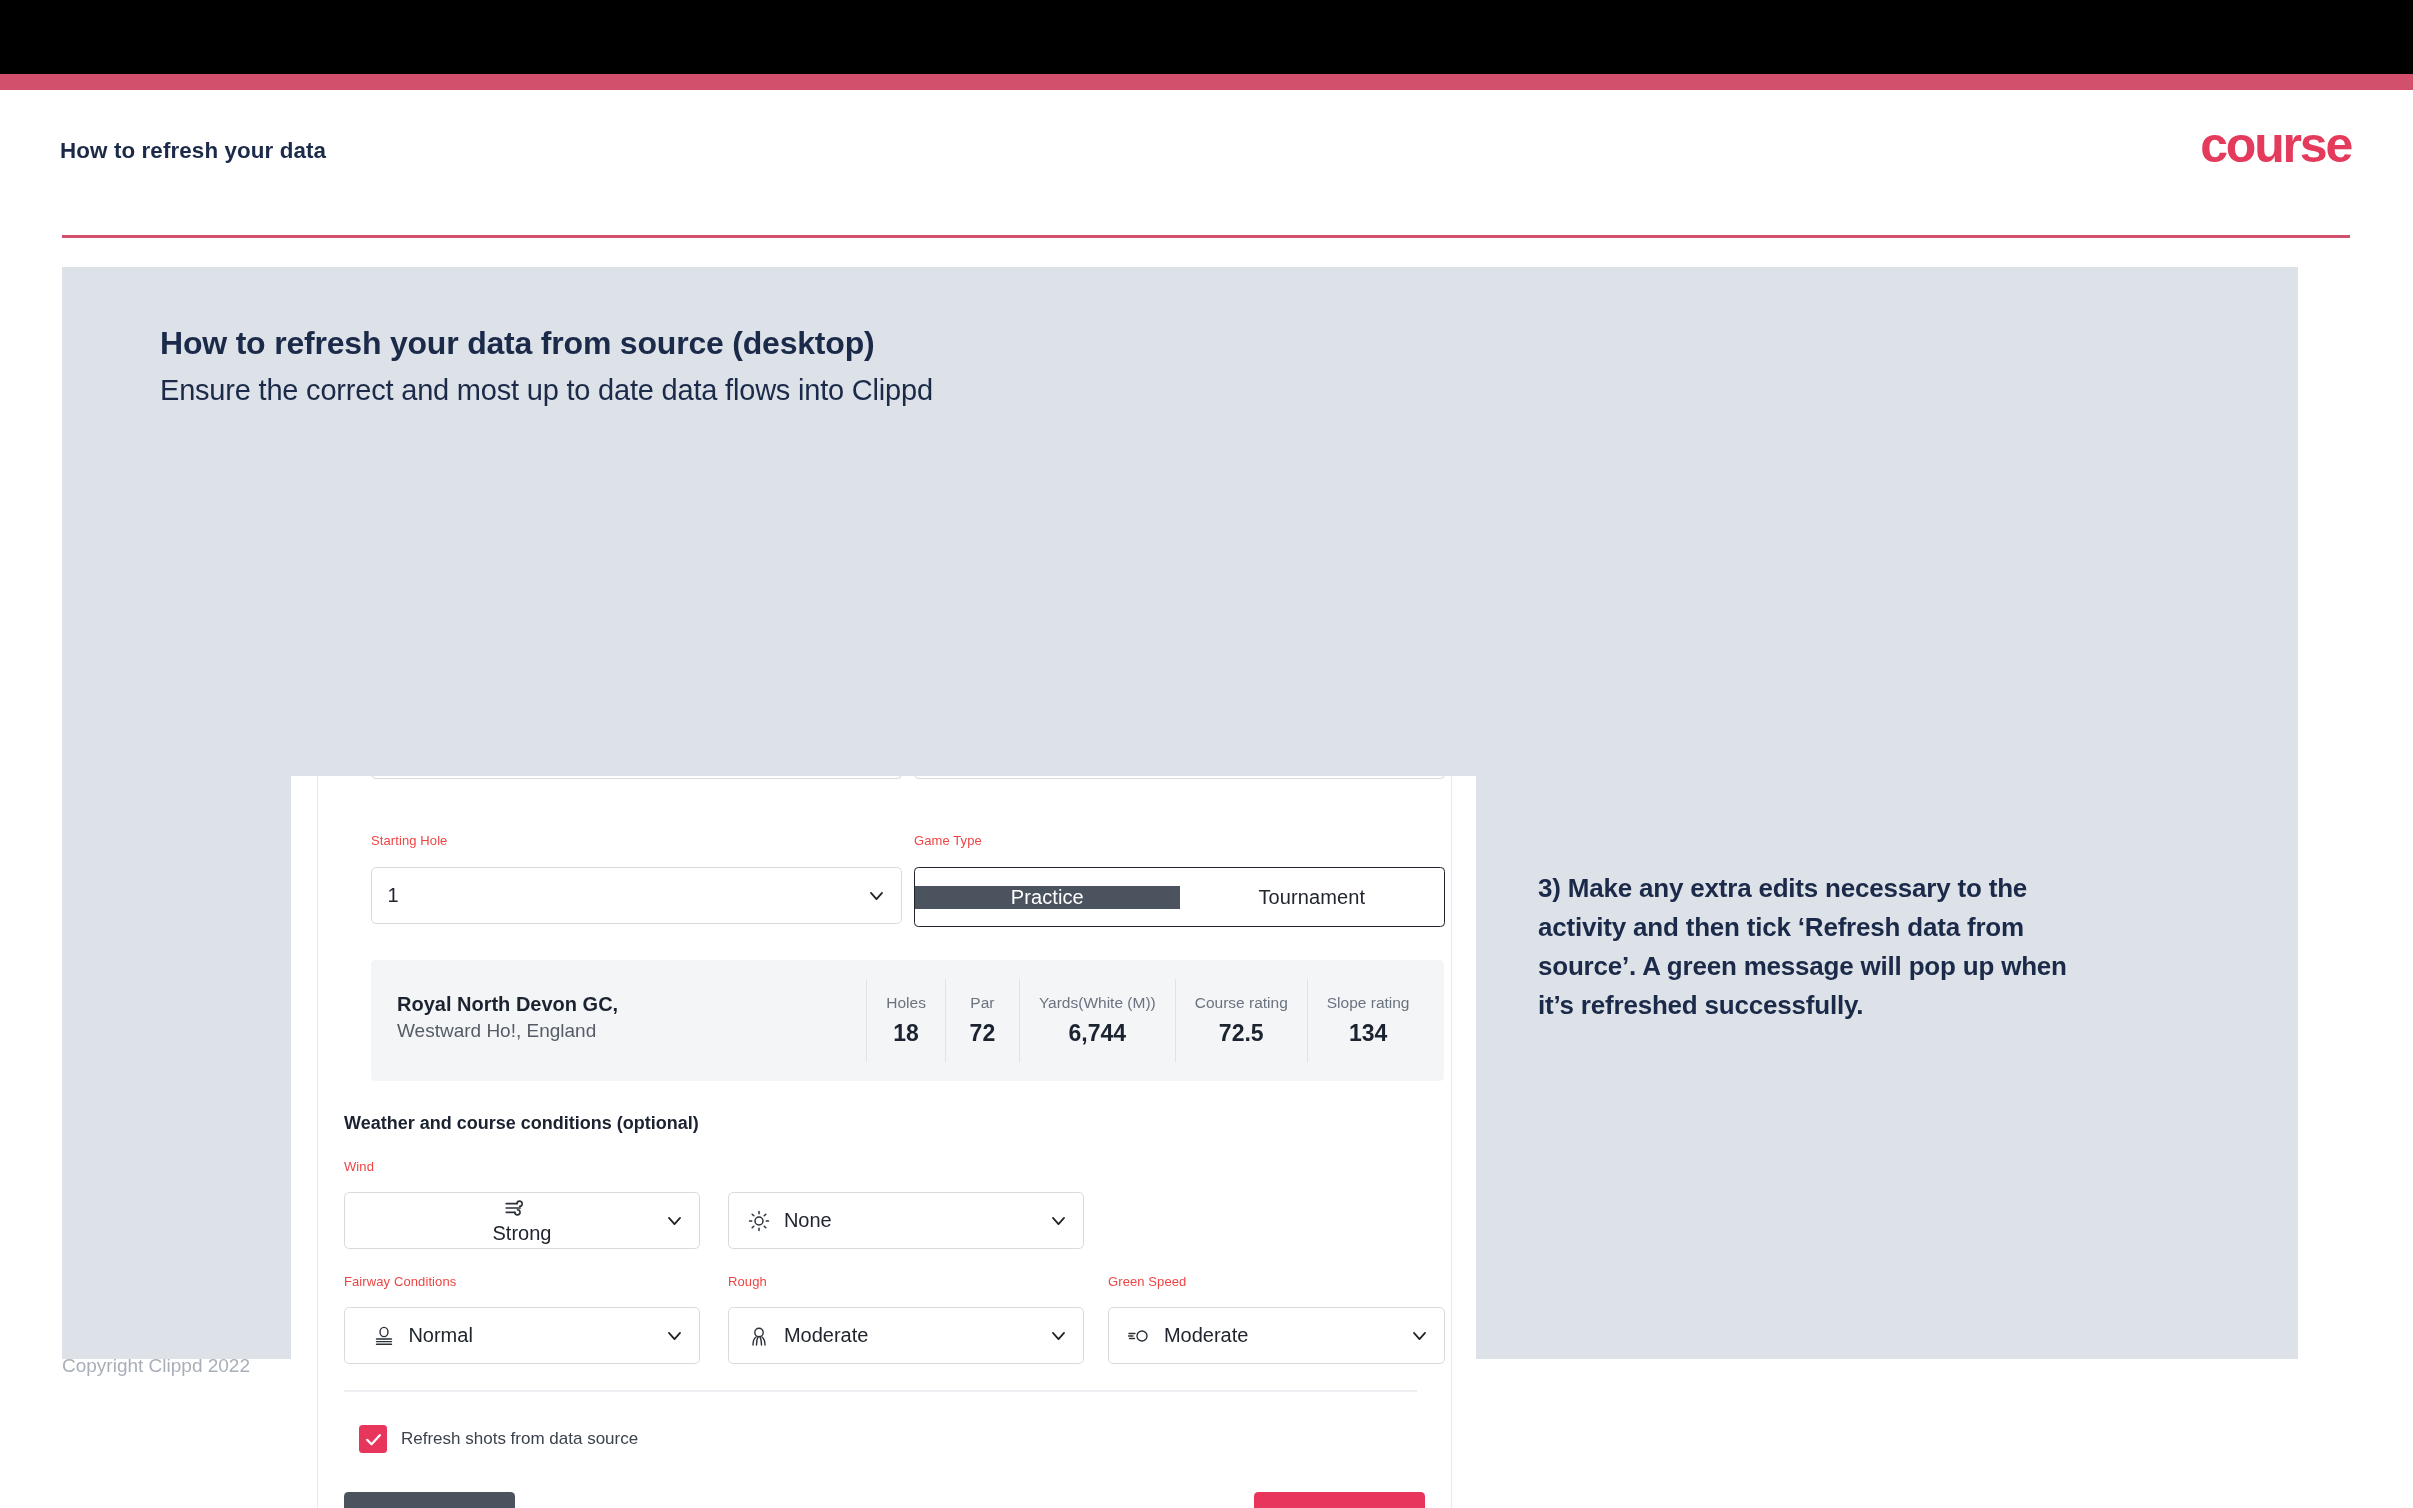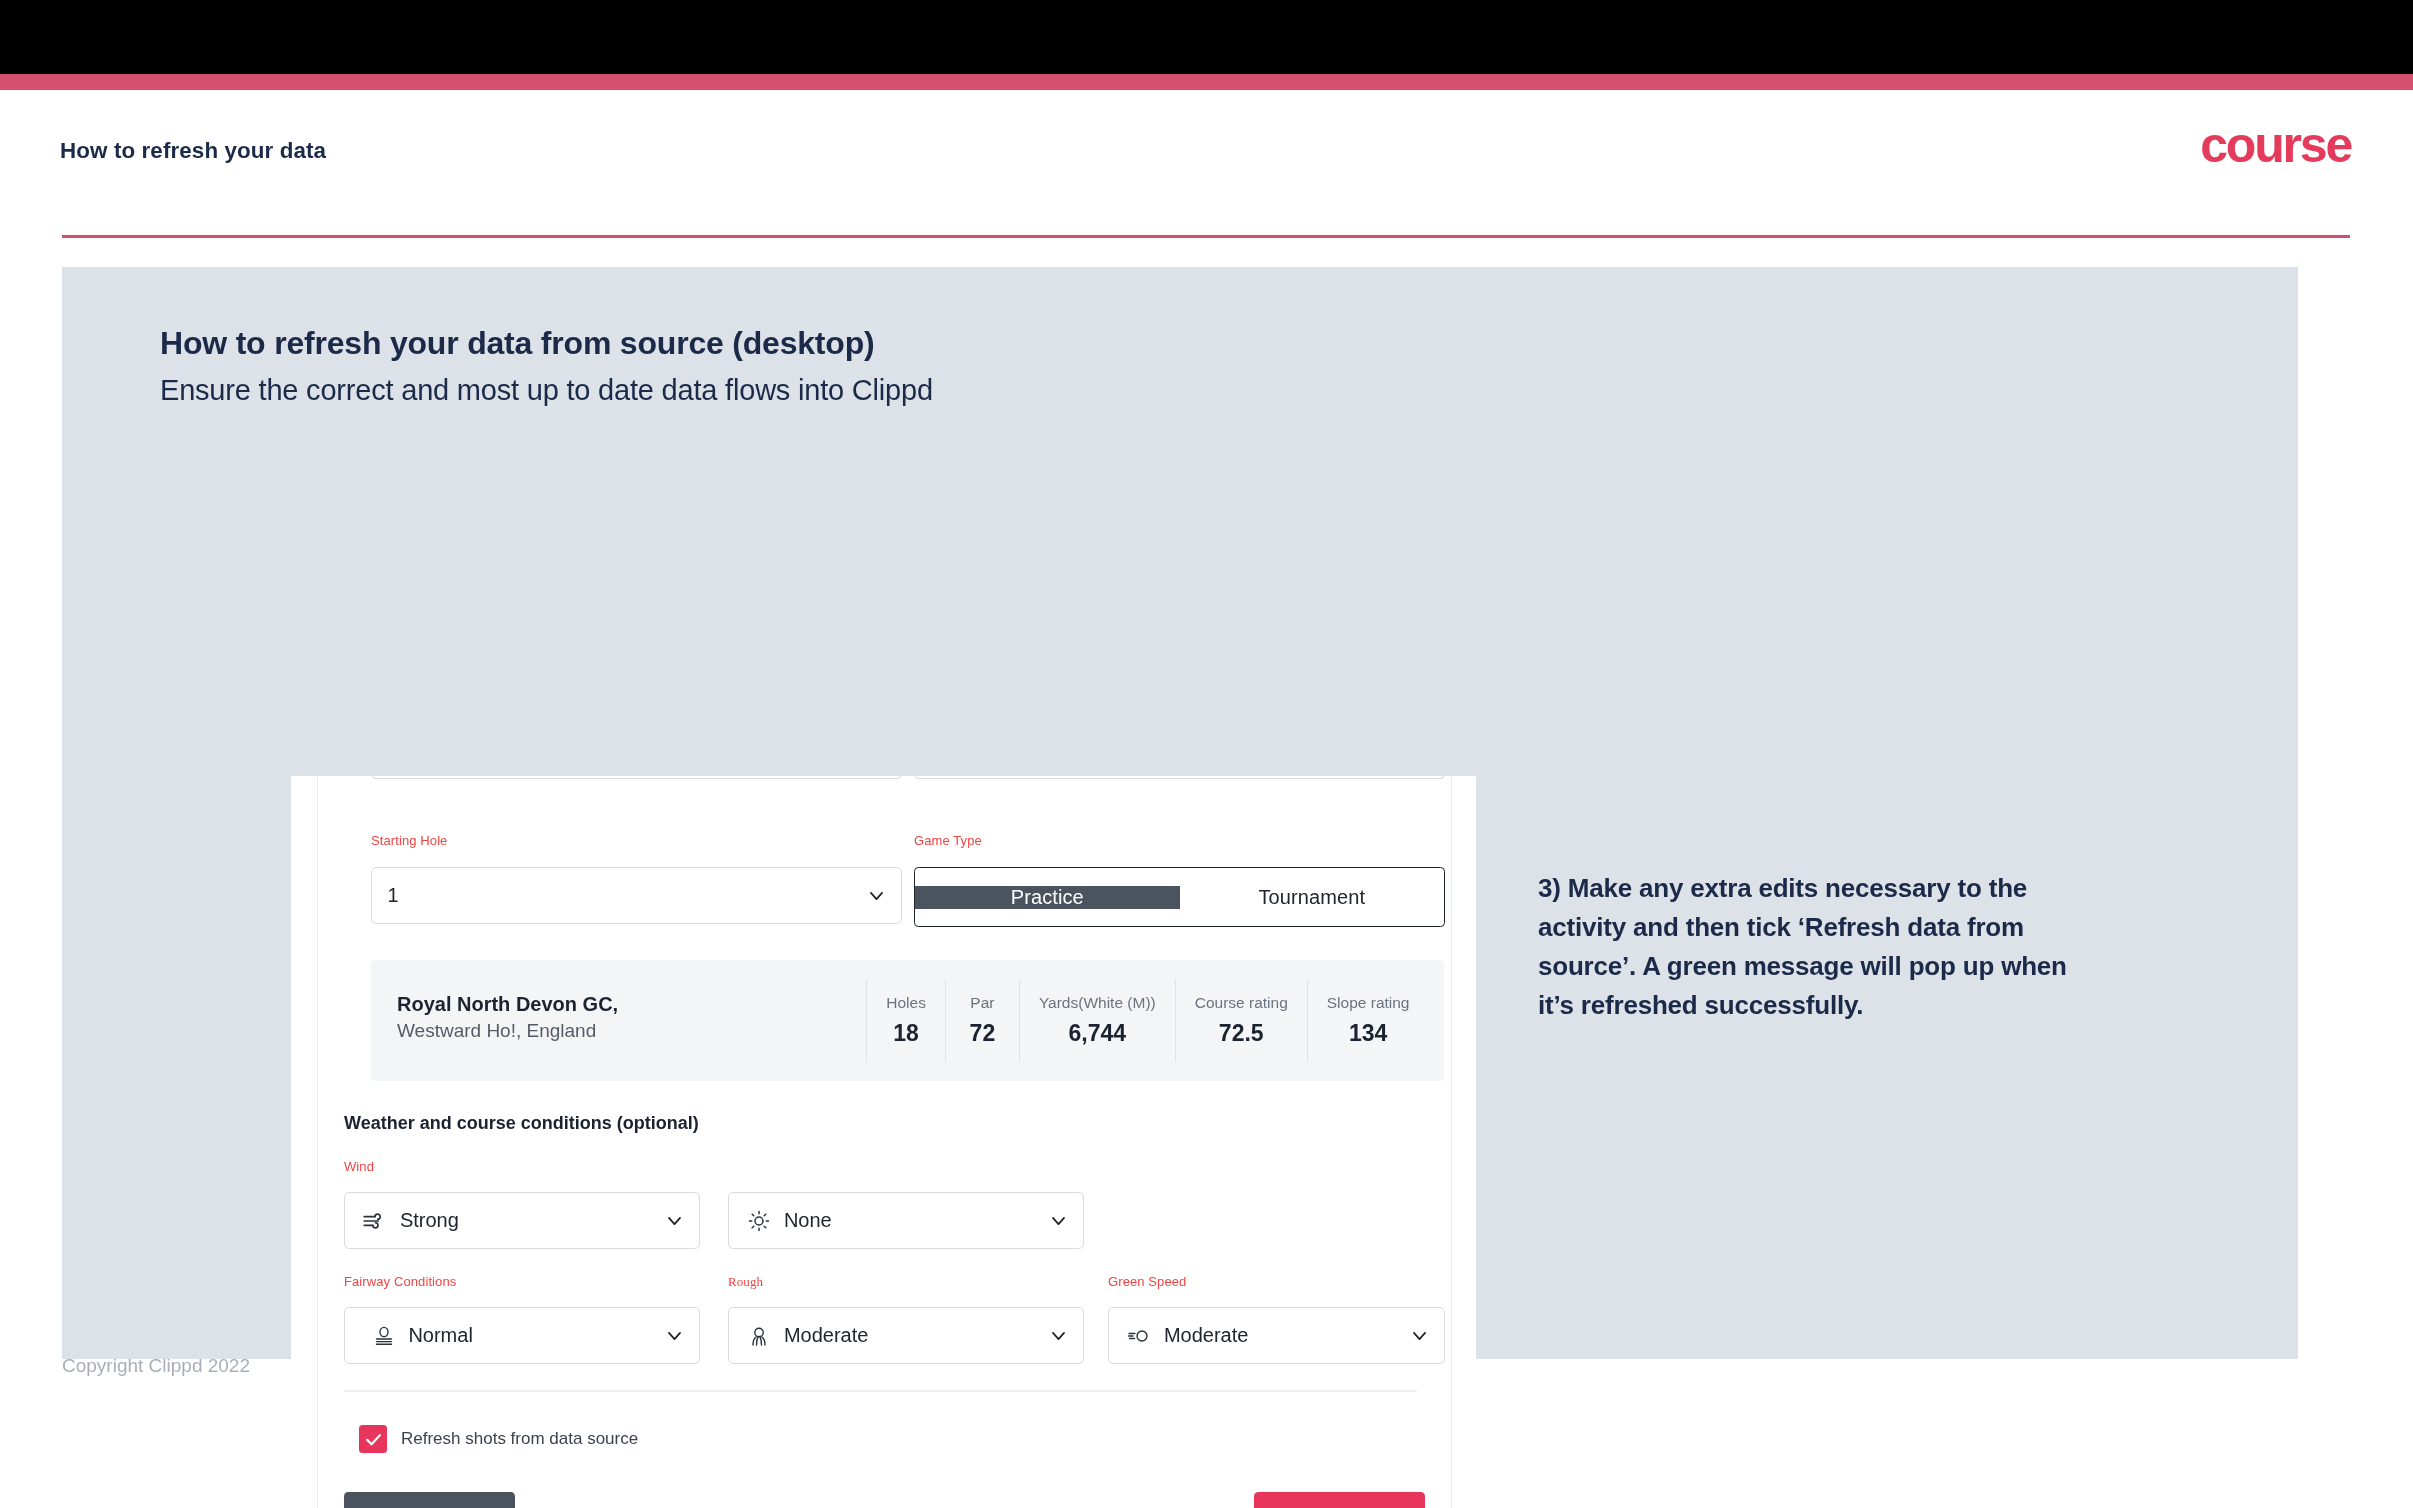--- a/index.html
+++ b/index.html
@@ -200,21 +200,21 @@
             <div class="stat">
               <span class="stat-label">Slope rating</span>
               <span class="stat-value">134</span>
             </div>
           </div>
         </div>
 
         <div class="section-head">Weather and course conditions (optional)</div>
 
         <div class="field-label" style="left:26px; top:383px;">Wind</div>
-        <div class="select" style="left:26px; top:416px; width:356px;">
+        <div class="select" style="left:26px; top:416px; width:356px;flex-direction:column;">
           <span class="sel-icon">
             <svg viewBox="0 0 24 24" width="26" height="26" fill="none" stroke="#2b3139" stroke-width="1.5" stroke-linecap="round">
               <path d="M2 8h10"></path>
                 <path d="M2 12h13"></path>
                 <path d="M2 16h8"></path>
               <path d="M12 8a2.4 2.4 0 1 1 2.4 2.4"></path>
               <path d="M10 16a2.4 2.4 0 1 0 2.4-2.4"></path>
             </svg>
           </span>
           <span class="sel-val">Strong</span>
@@ -250,21 +250,21 @@
             </svg>
           </span>
           <span class="sel-val">Normal</span>
           <span class="chev">
             <svg viewBox="0 0 24 24" width="19" height="19">
                 <path d="M5 8l7 8 7-8" fill="none" stroke="#222" stroke-width="2.2" stroke-linecap="round" stroke-linejoin="round"></path>
               </svg>
           </span>
         </div>
 
-        <div class="field-label" style="left:410px; top:498px;font-family:Liberation Serif, serif;">Rough</div>
+        <div class="field-label" style="left:410px; top:498px;">Rough</div>
         <div class="select" style="left:410px; top:531px; width:356px;">
           <span class="sel-icon">
             <svg viewBox="0 0 24 24" width="24" height="24" fill="none" stroke="#2b3139" stroke-width="1.4" stroke-linecap="round">
               <circle cx="12" cy="8.5" r="4.2"></circle>
               <path d="M6 21c0-4 1.6-7 3-8M9.5 21c0-4 .8-7 1.6-8.4M14.5 21c0-4-.8-7-1.6-8.4M18 21c0-4-1.6-7-3-8"></path>
             </svg>
           </span>
           <span class="sel-val">Moderate</span>
           <span class="chev">
             <svg viewBox="0 0 24 24" width="19" height="19">

